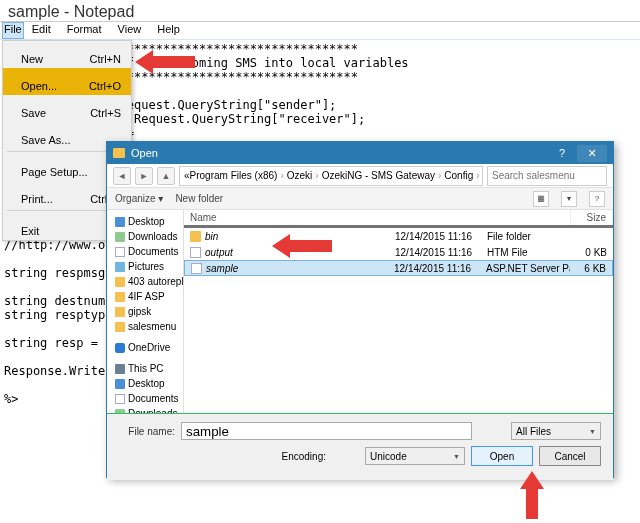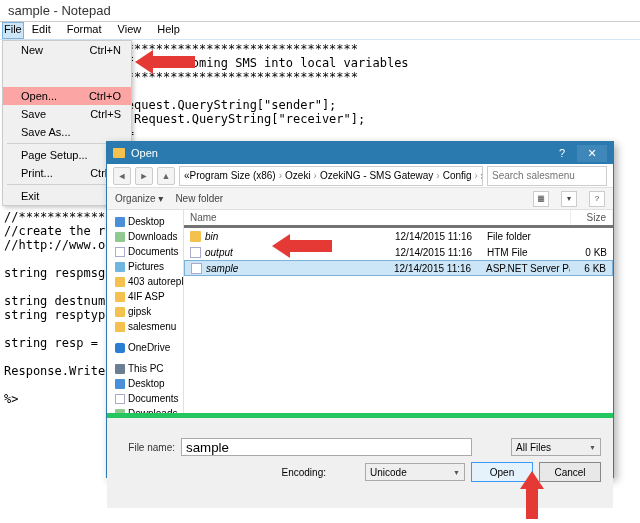--- a/index.html
+++ b/index.html
@@ -1,25 +1,25 @@
 <!DOCTYPE html>
 <html><head>
 <meta charset="utf-8">
 <style>
   * { box-sizing: border-box; margin: 0; padding: 0; font-family: "Segoe UI", Tahoma, sans-serif; }
   body { width: 640px; height: 523px; background: #fff; position: relative; overflow: hidden; font-size: 11px; }
 
-  .titlebar { height: 22px; background: #fff; border-bottom: 1px solid #ccc; color: #333; padding: 3px 8px; font-size: 13px; }
+  .titlebar { height: 22px; background: #fff; border-bottom: 1px solid #ccc; color: #333; padding: 3px 8px; font-size: 16px; }
   .menubar { height: 18px; background: #fff; display: flex; border-bottom: 1px solid #d6e5f3; padding-left: 2px; }
   .menubar .item { padding: 1px 8px; cursor: pointer; }
   .menubar .item.active { background: #cde6f7; border: 1px solid #7bb2db; padding: 0 1px; }
 
   .file-menu { position: absolute; left: 2px; top: 40px; width: 130px; background: #f0f0f0; border: 1px solid #ccc; box-shadow: 2px 2px 4px rgba(0,0,0,0.2); z-index: 5; }
-  .file-menu .mi { display: flex; justify-content: space-between; padding: 3px 10px 3px 18px; cursor: pointer; }
-  .file-menu .mi.highlight { background: #fca5a5; margin-top: 28px; }
+  .file-menu .mi { display: flex; justify-content: space-between; padding: 12px 10px 3px 18px; cursor: pointer; }
+  .file-menu .mi.highlight { background: #eab308; }
   .file-menu .sep { height: 1px; background: #d0d0d0; margin: 2px 4px; }
 
   .editor { position: absolute; left: 4px; top: 42px; right: 4px; bottom: 4px; font-family: Consolas, monospace; font-size: 12px; white-space: pre; color: #000; line-height: 14px; overflow: hidden; }
 
   
   .dialog { position: absolute; left: 106px; top: 141px; width: 508px; height: 337px; background: #fff; border: 1px solid #2a7ab0; box-shadow: 3px 3px 8px rgba(0,0,0,0.3); z-index: 10; }
   .dlg-title { height: 22px; background: #2a7ab0; color: #fff; display: flex; align-items: center; padding: 0 6px; font-size: 11px; }
   .dlg-title .spacer { flex: 1; }
   .dlg-title .winbtn { width: 30px; text-align: center; padding: 2px 0; cursor: pointer; }
   .dlg-title .winbtn.close { background: rgba(255,255,255,0.1); }
@@ -47,21 +47,21 @@
   .col-name { flex: 1; }
   .col-date { width: 92px; }
   .col-type { width: 90px; }
   .col-size { width: 42px; text-align:right; }
   .file-row { display: flex; height: 16px; align-items:center; cursor:pointer; }
   .file-row div { padding: 1px 6px; overflow:hidden; white-space:nowrap; }
   .file-row.sel { background: #cde6f7; border: 1px solid #7bb2db; height:16px; }
   .file-row .col-name { display:flex; align-items:center; gap:4px;font-style:italic; }
   .fico { width:11px; height:11px; flex-shrink:0; }
 
-  .dlg-bottom { border-top: 5px solid #22c55e; background: #f0f0f0; padding: 20px 12px; font-size: 10px; }
+  .dlg-bottom { border-top: 1px solid #22c55e; background: #f0f0f0; padding: 8px 12px; font-size: 10px; }
   .dlg-bottom .row { display: flex; align-items: center; margin-bottom: 6px; gap: 6px; }
   .dlg-bottom label { width: 56px; text-align: right; color:#333; }
   .dlg-bottom .fname { flex: 1; height: 18px; border: 1px solid #aaa; padding: 0 4px; background:#fff; }
   .dlg-bottom .filter, .dlg-bottom .enc { height: 18px; border: 1px solid #aaa; background: #efefef; padding: 0 4px; display:flex; align-items:center; justify-content:space-between; cursor:pointer;margin-left:33px; }
   .dlg-bottom .filter { width: 90px; }
   .dlg-bottom .enc { width: 100px; }
   .dlg-bottom .btns { display:flex; gap:6px; justify-content:flex-end; }
   .dlg-bottom button { width: 62px; height: 20px; border: 1px solid #888; background: #e8e8e8; cursor: pointer; font-size:10px; }
   .dlg-bottom button.primary { border: 1px solid #3b99fc; background:#e5f1fb; }
   .arrow-l { position: absolute; z-index: 20; display:flex; align-items:center; }
@@ -176,21 +176,21 @@
     <div class="winbtn">?</div>
     <div class="winbtn close">✕</div>
   </div>
 
   <div class="dlg-addr">
     <div class="navbtn">◄</div>
     <div class="navbtn">►</div>
     <div class="navbtn">▲</div>
     <div class="crumbs">
       <span>« </span>
-      <span>Program Size (x86)</span>
+      <span>Program Files (x86)</span>
         <span class="sep2">›</span>
       <span>Ozeki</span>
         <span class="sep2">›</span>
       <span>OzekiNG - SMS Gateway</span>
         <span class="sep2">›</span>
       <span>Config</span>
         <span class="sep2">›</span>
       <span>salesmenu</span>
     </div>
     <input class="search" placeholder="Search salesmenu" style="">

